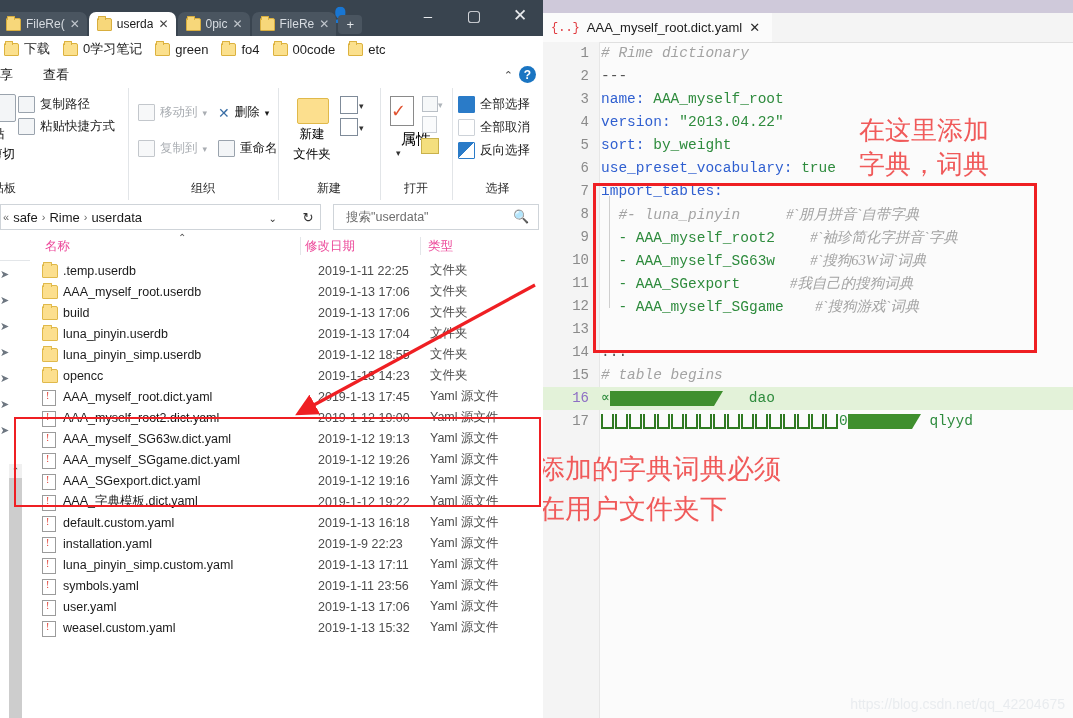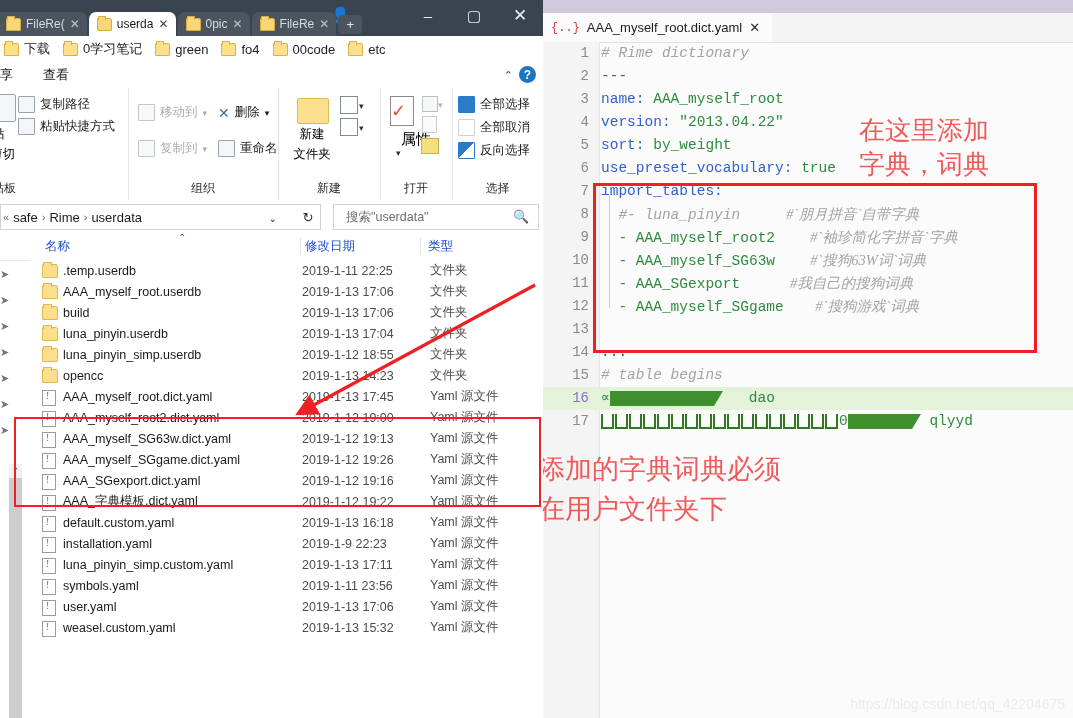--- a/index.html
+++ b/index.html
@@ -59,41 +59,41 @@
   .crumb{padding:0 2px;}
   .sep{color:#666;font-size:11px;}
   .addr-caret{position:absolute;right:22px;top:8px;font-size:10px;color:#333;}
   .refresh{position:absolute;left:296px;top:4px;width:24px;height:24px;border:1px solid #cfd4d9;border-left:none;background:#fff;display:flex;align-items:center;justify-content:center;font-size:13px;color:#333;}
   .searchbox{position:absolute;left:333px;top:4px;width:204px;height:24px;border:1px solid #cfd4d9;background:#fff;display:flex;align-items:center;}
   .searchbox .ph{font-size:12.5px;color:#6d6d6d;padding-left:12px;}
   .searchbox .mag{position:absolute;right:8px;top:4px;color:#555;font-size:13px;}
 
   
   .colhdr{position:absolute;left:0;top:232px;width:543px;height:28px;background:#fff;border-bottom:1px solid #e3e6e9;}
-  .colhdr .c{position:absolute;top:6px;font-size:12.5px;color:#1d4ed8;}
+  .colhdr .c{position:absolute;top:6px;font-size:12.5px;color:#ec4899;}
   .colhdr .divider{position:absolute;top:5px;width:1px;height:18px;background:#e3e6e9;}
   .colhdr .sortmark{position:absolute;left:178px;top:0px;font-size:10px;color:#555;}
 
   
   .navstrip{position:absolute;left:0;top:232px;width:30px;height:486px;background:#fff;}
   .navchev{position:absolute;left:0;font-size:11px;color:#6d7680;}
   .navscroll{position:absolute;left:9px;top:246px;width:13px;height:400px;background:#cdcdcd;border-radius:0;}
   .navscroll-top{position:absolute;left:9px;top:232px;width:13px;height:14px;background:#f0f0f0;display:flex;align-items:center;justify-content:center;font-size:9px;color:#333;}
   .navtrack{position:absolute;left:9px;top:232px;width:13px;height:486px;background:#f0f0f0;}
 
   
   .filelist{position:absolute;left:30px;top:260px;width:513px;height:458px;background:#fff;}
   .frow{position:relative;height:21px;display:flex;align-items:center;font-size:12.5px;color:#1a1a1a;}
   .frow .ficon{position:absolute;left:12px;top:4px;width:14px;height:13px;}
   .fld-ico{width:14px;height:12px;background:#fcdf8e;border:1px solid #e0b94a;border-radius:1px 2px 1px 1px;position:relative;}
   .fld-ico:before{content:"";position:absolute;left:0;top:-3px;width:7px;height:3px;background:#fcdf8e;border:1px solid #e0b94a;border-bottom:none;border-radius:1px 1px 0 0;}
   .yml-ico{width:12px;height:14px;background:#fff;border:1px solid #9b9b9b;position:relative;}
   .yml-ico:after{content:"!";position:absolute;left:3px;top:-1px;font-size:10px;color:#e03b2f;font-family:"Liberation Serif",serif;}
   .frow .fname{position:absolute;left:33px;}
-  .frow .fdate{position:absolute;left:272px;color:#4c4c4c;}
+  .frow .fdate{position:absolute;left:288px;color:#4c4c4c;}
   .frow .ftype{position:absolute;left:400px;color:#4c4c4c;}
 
   
   .redbox-files{position:absolute;left:14px;top:417px;width:523px;height:86px;border:2px solid #ef1f23;pointer-events:none;}
   .arrow-svg{position:absolute;left:200px;top:280px;pointer-events:none;}
 
   
   #editor{position:absolute;left:543px;top:0;width:530px;height:718px;background:#fbfbfb;overflow:hidden;}
   .ed-top{position:absolute;left:0;top:0;width:530px;height:13px;background:#cfc9da;}
   .ed-tabbar{position:absolute;left:0;top:13px;width:530px;height:29px;background:#f4f4f4;border-bottom:1px solid #e0e0e0;}

